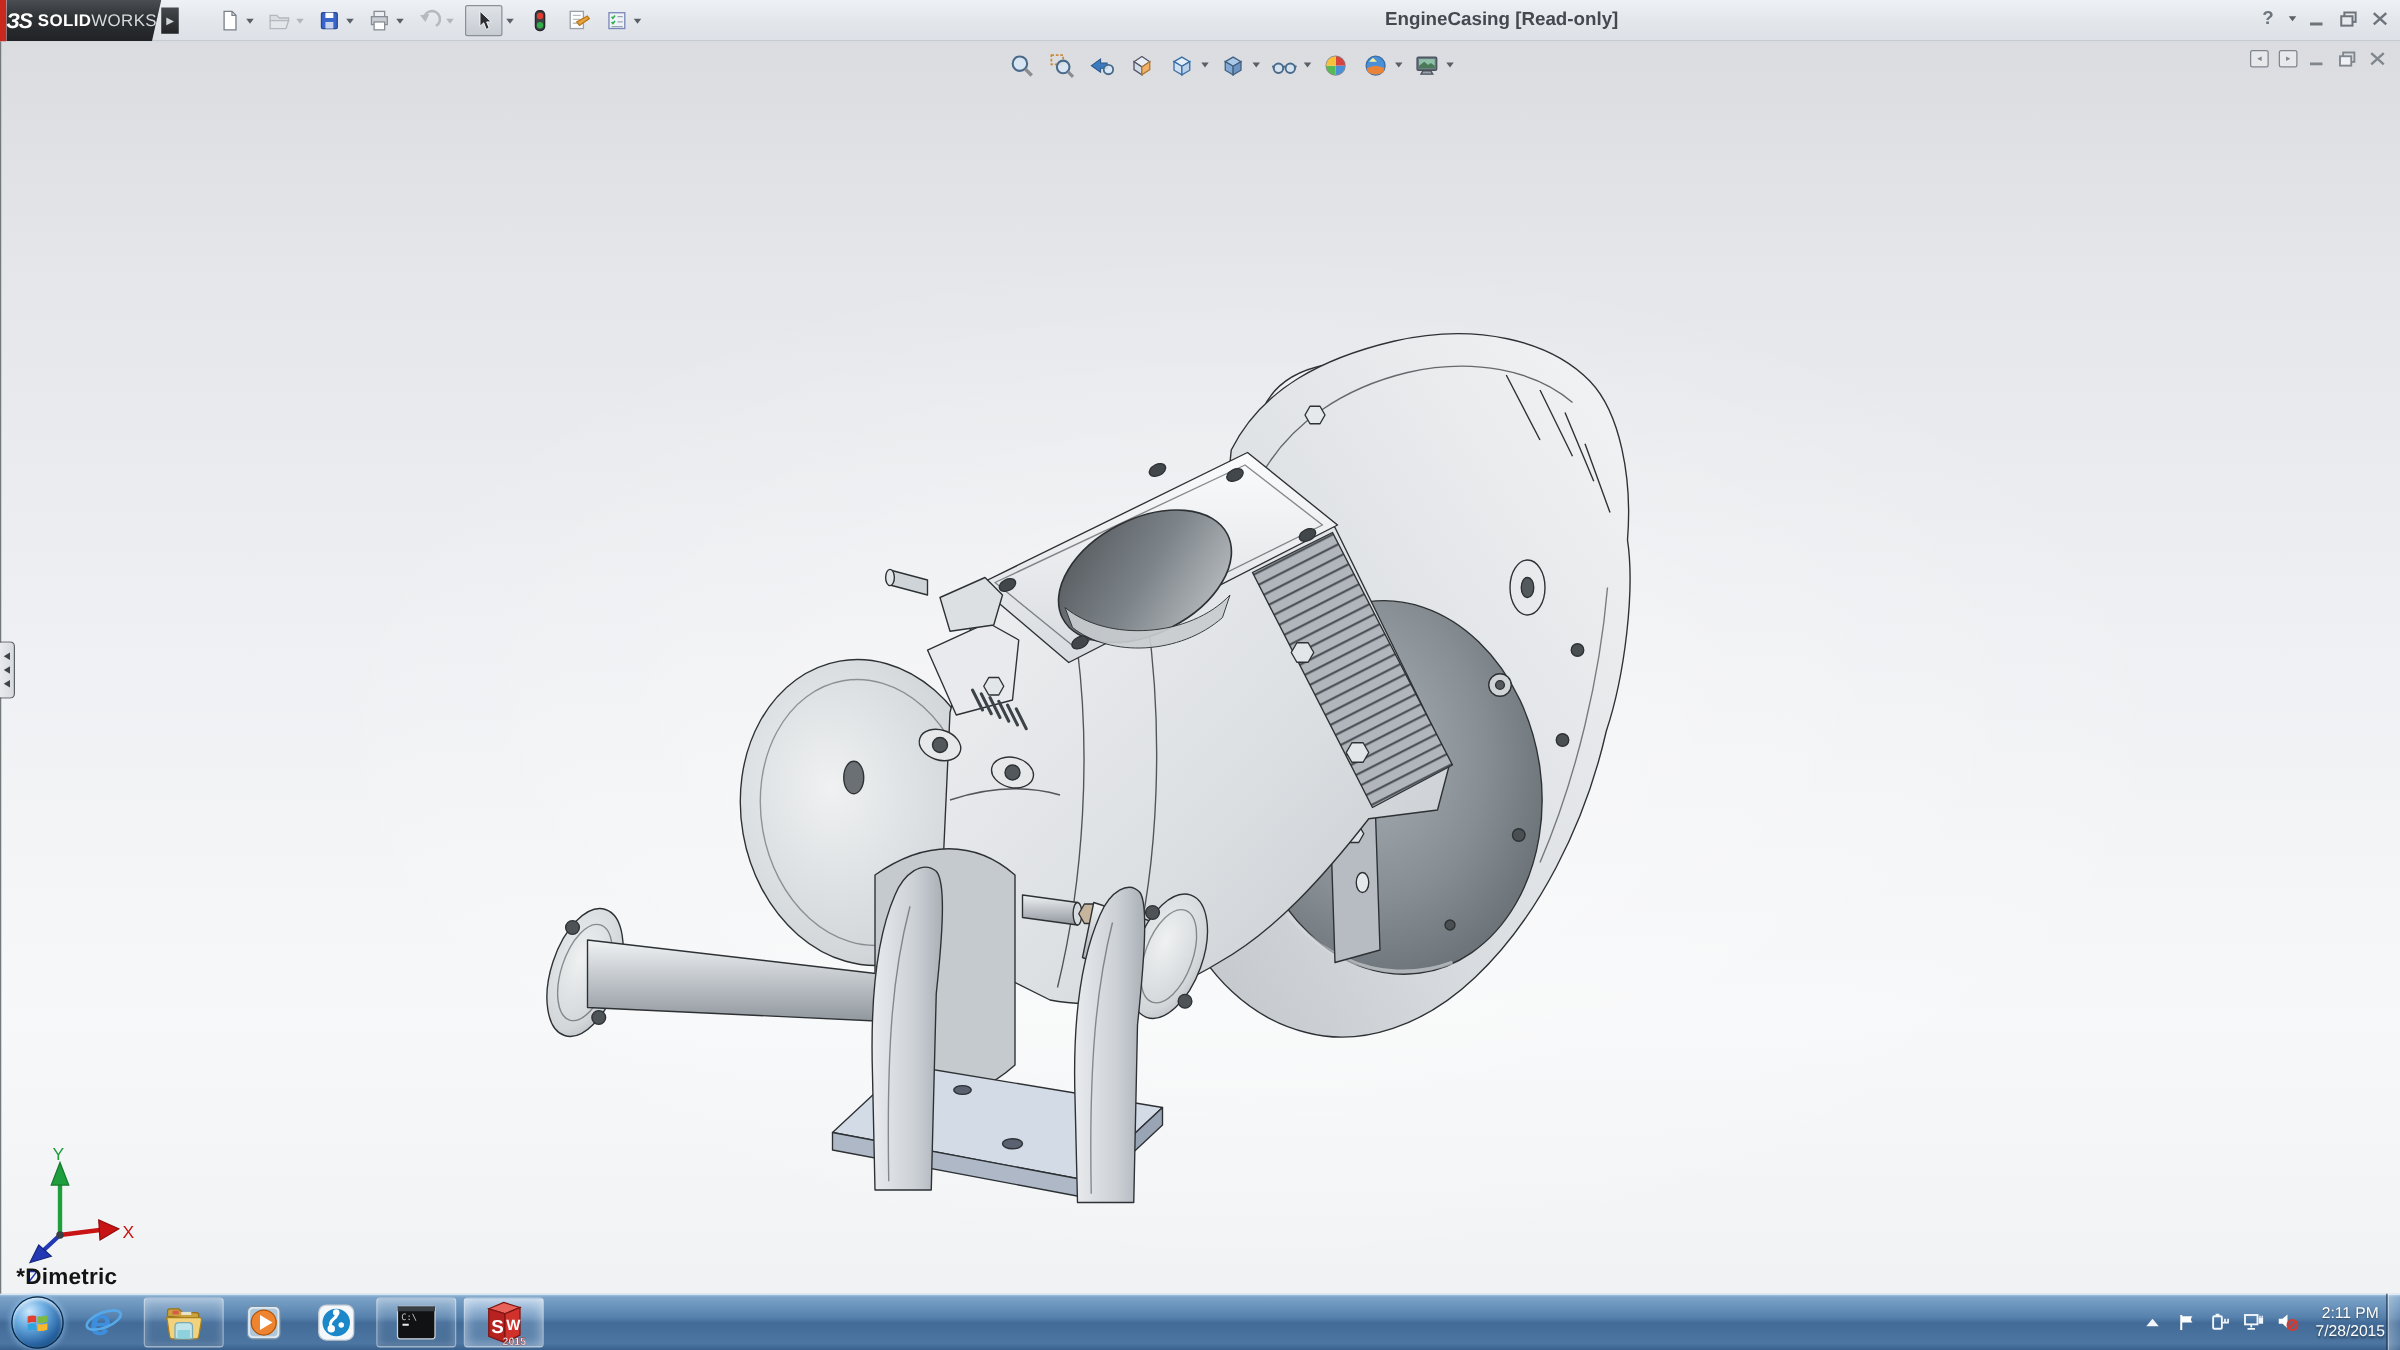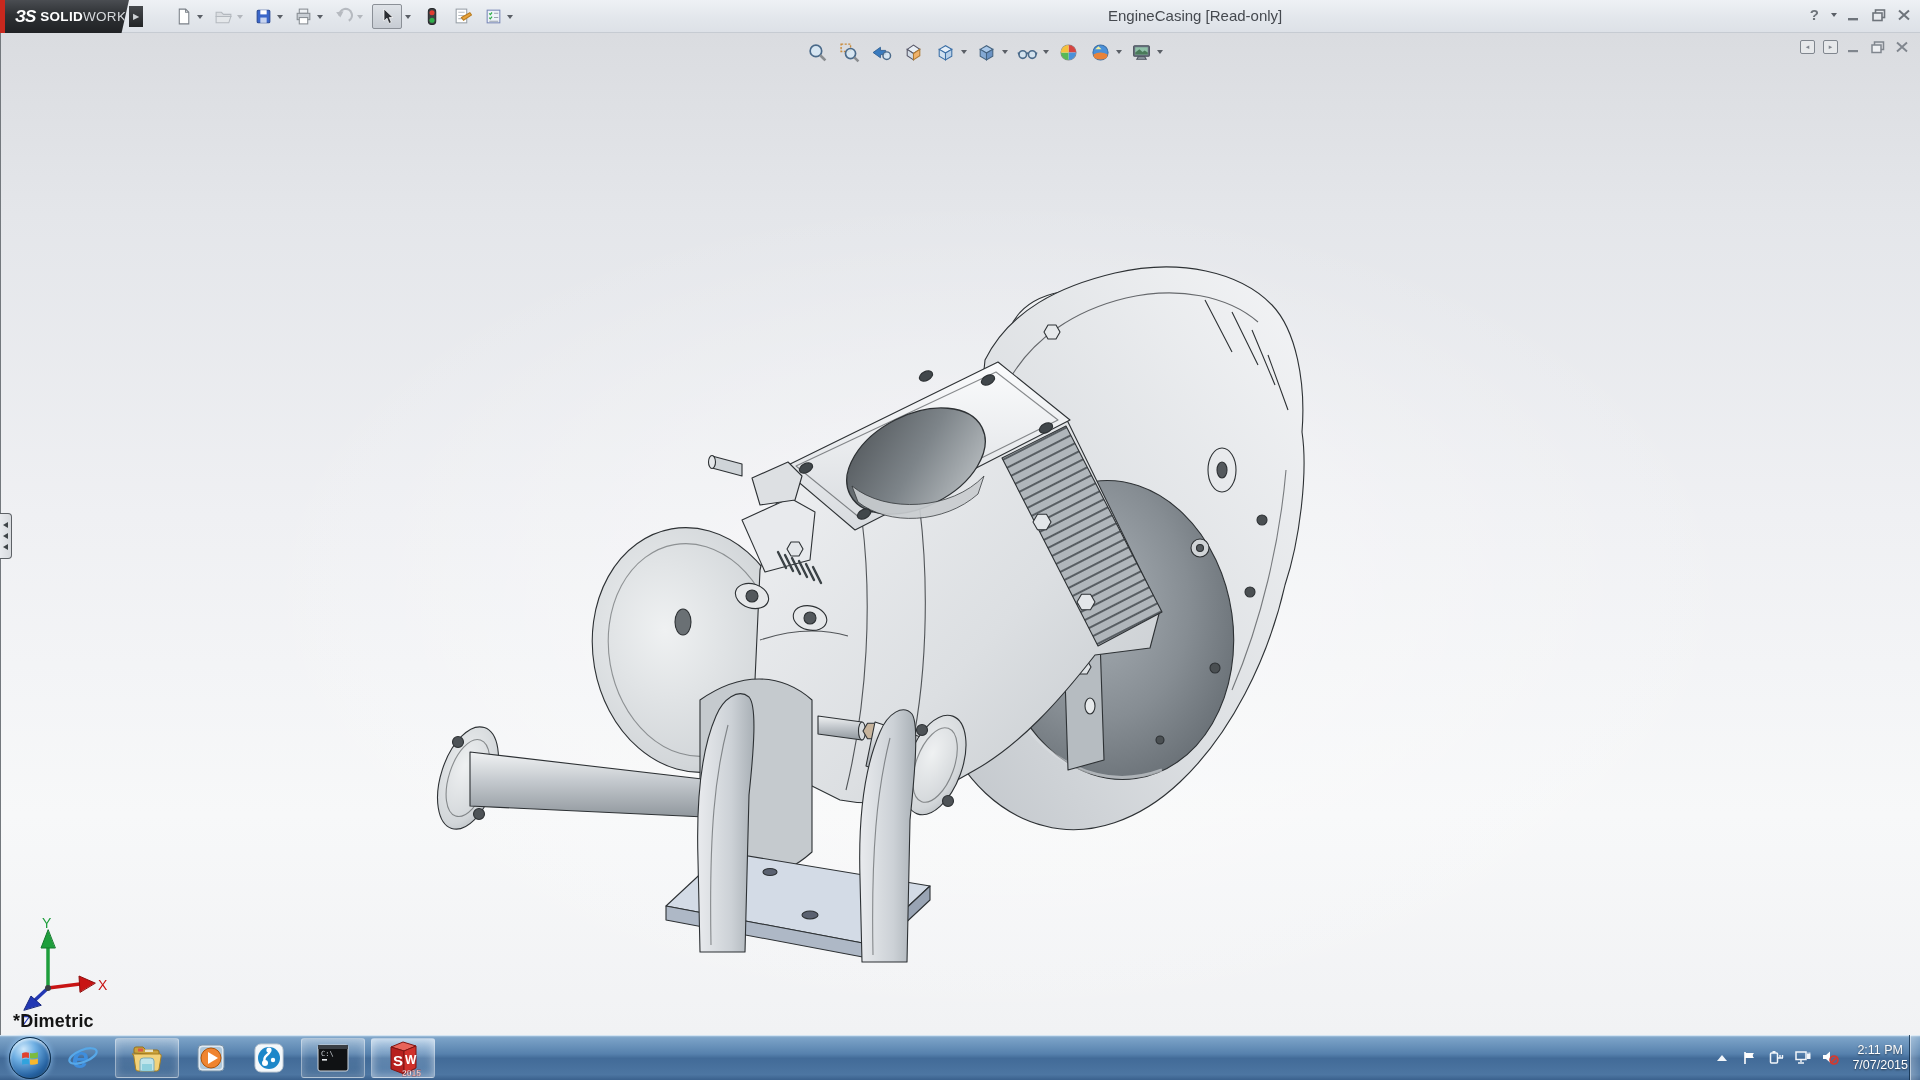--- a/index.html
+++ b/index.html
@@ -6,37 +6,37 @@
     font-family:"Liberation Sans","DejaVu Sans",sans-serif;background:#e9ecef;}
   *{box-sizing:border-box;}
 
   
   #titlebar{position:absolute;left:0;top:0;width:1920px;height:33px;
     background:linear-gradient(180deg,#eef1f5 0%,#e3e7ec 55%,#dde1e7 100%);
     border-bottom:1px solid #c6cbd2;z-index:40;}
   #brand-red{position:absolute;left:0;top:0;width:5px;height:33px;background:#c8281e;}
   #brand-block{position:absolute;left:5px;top:0;width:124px;height:33px;
     background:linear-gradient(180deg,#4a4d52 0%,#2e3134 45%,#202225 100%);
-    color:#fff;display:flex;align-items:center;padding-left:10px;
+    color:#fff;display:flex;align-items:center;padding-left:0;
     clip-path:polygon(0 0,100% 0,94% 100%,0 100%);}
   #brand-block .lg{font-size:17px;font-weight:700;font-style:italic;margin-right:5px;letter-spacing:-1px;}
   #brand-block .bold{font-size:13.5px;font-weight:700;letter-spacing:.3px;text-align:center;}
   #brand-block .light{font-size:13.5px;font-weight:400;color:#d7dadd;letter-spacing:.3px;}
   #menu-flyout{position:absolute;left:129px;top:6px;width:14px;height:21px;
     background:linear-gradient(180deg,#46494d,#222426);display:flex;align-items:center;justify-content:center;
     color:#cfd3d6;font-size:8px;}
   .tb-row{position:absolute;left:172px;top:3px;height:27px;display:flex;align-items:center;}
   .tb-group{display:flex;align-items:center;margin-right:9px;}
   .tb-ic{width:22px;height:22px;display:flex;align-items:center;justify-content:center;border-radius:2px;}
   .dd{width:0;height:0;border-left:3.5px solid transparent;border-right:3.5px solid transparent;
     border-top:4px solid #5a5f66;margin-left:3px;}
   .dd.dis{border-top-color:#b3b7bd;}
   .sel-box{width:30px;height:25px;background:linear-gradient(180deg,#dfe3e8,#c7ccd3);
     border:1px solid #8b9097;border-radius:2px;display:flex;align-items:center;justify-content:center;}
-  #title-text{position:absolute;left:1108px;top:7px;font-size:15px;color:#45494f;}
+  #title-text{position:absolute;left:1108px;top:7px;font-size:15px;color:#45494f;font-weight:bold;}
   #tb-right{position:absolute;right:8px;top:6px;display:flex;align-items:center;gap:9px;color:#6e747b;}
   #tb-right .q{font-size:15px;font-weight:700;}
   .winglyph{width:16px;height:14px;position:relative;}
 
   
   #viewport{position:absolute;left:0;top:33px;width:1920px;height:1002px;
     border-left:1px solid #73787d;
     background:
       radial-gradient(ellipse 1100px 600px at 52% 58%, rgba(255,255,255,.50), rgba(255,255,255,0) 70%),
       linear-gradient(180deg,#dadce0 0%,#e4e6ea 18%,#eff0f3 48%,#f7f8f9 78%,#f1f2f4 100%);}
@@ -571,17 +571,17 @@
     </div>
     <div class="tray-ic">
       <svg width="18" height="17" viewBox="0 0 18 17">
           <polygon points="2,6 5,6 9,2.5 9,13.5 5,10 2,10" fill="#fdfdfd"></polygon>
           <circle cx="13" cy="11" r="4" fill="rgba(215,60,50,.25)" stroke="#d8392c" stroke-width="1.6"></circle>
           <line x1="10.4" y1="13.6" x2="15.6" y2="8.4" stroke="#d8392c" stroke-width="1.6"></line>
         </svg>
     </div>
     <div id="clock">
       <div>2:11 PM</div>
-      <div>7/07/2015</div>
+      <div>7/28/2015</div>
     </div>
   </div>
   <div id="show-desktop"></div>
 </div>
 
 </body></html>

